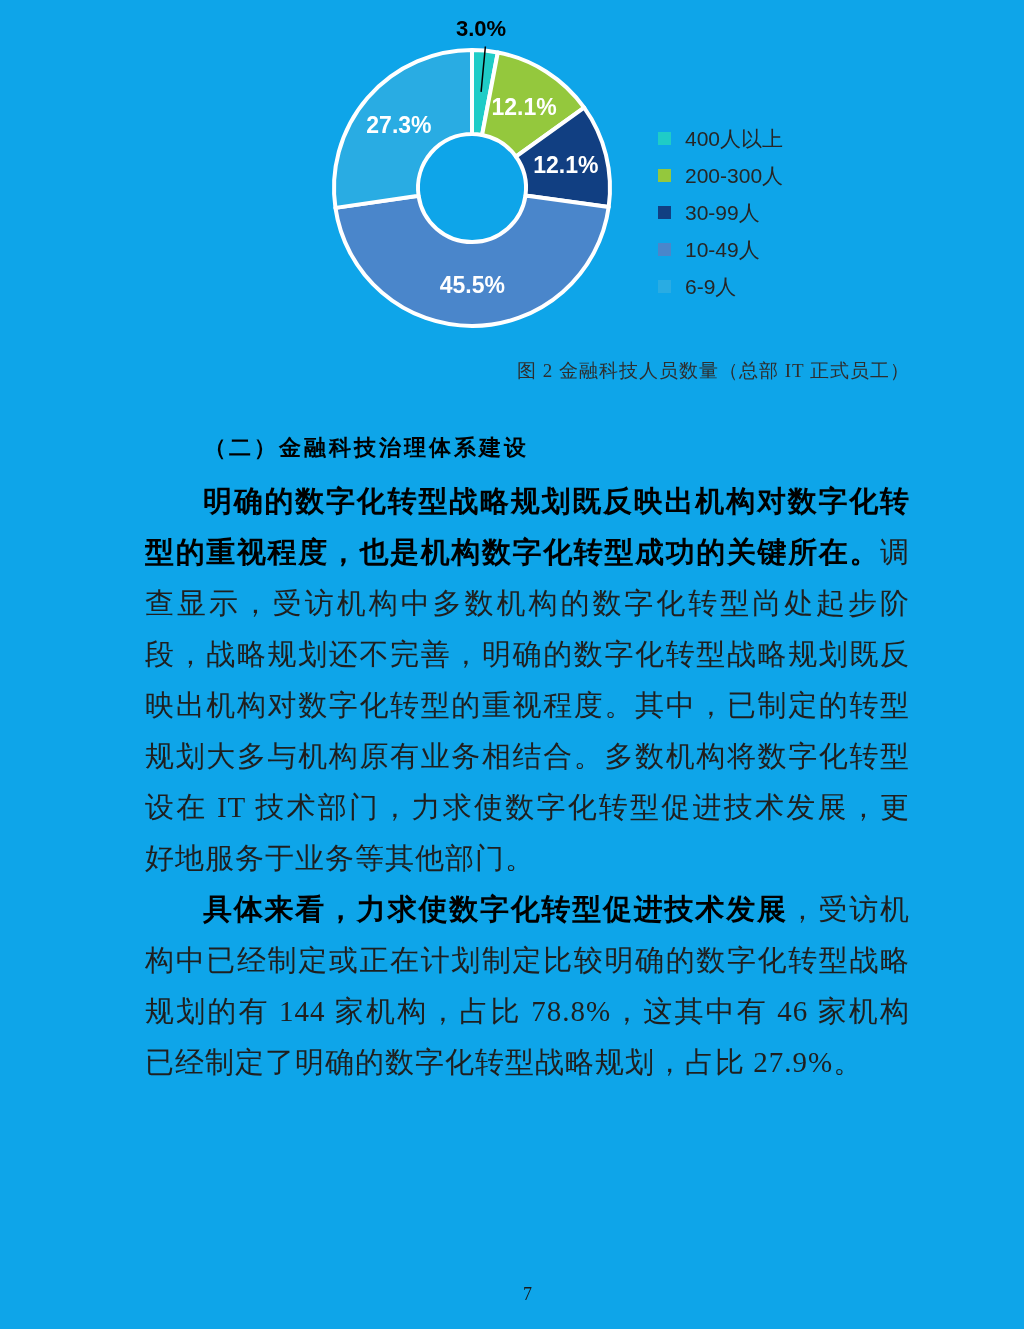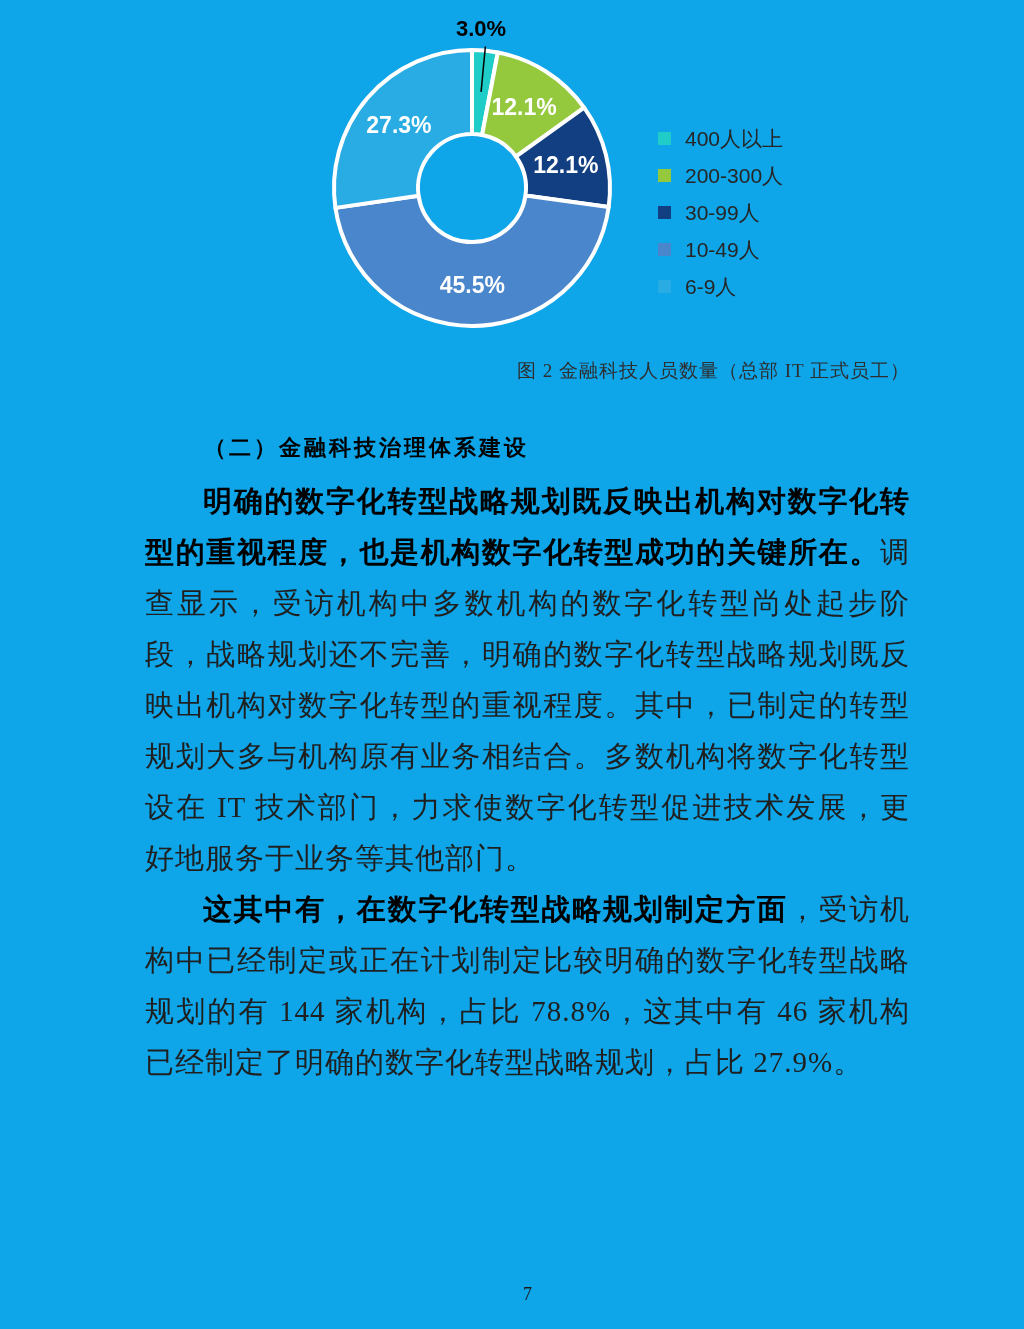--- a/index.html
+++ b/index.html
@@ -119,18 +119,18 @@
         <span class="legend-label">6-9人</span>
       </div>
     </div>
 
   <div class="figure-caption">图 2 金融科技人员数量（总部 IT 正式员工）</div>
 
   <div class="section-heading">（二）金融科技治理体系建设</div>
 
   <div class="body-text">
     <p class="body-p"><span class="seg-bold">明确的数字化转型战略规划既反映出机构对数字化转型的重视程度，也是机构数字化转型成功的关键所在。</span><span>调查显示，受访机构中多数机构的数字化转型尚处起步阶段，战略规划还不完善，明确的数字化转型战略规划既反映出机构对数字化转型的重视程度。其中，已制定的转型规划大多与机构原有业务相结合。多数机构将数字化转型设在 IT 技术部门，力求使数字化转型促进技术发展，更好地服务于业务等其他部门。</span></p>
-    <p class="body-p"><span class="seg-bold">这其中有，在数字化转型战略规划制定方面</span><span>，受访机构中已经制定或正在计划制定比较明确的数字化转型战略规划的有 144 家机构，占比 78.8%，这其中有 46 家机构已经制定了明确的数字化转型战略规划，占比 27.9%。</span></p>
+    <p class="body-p"><span class="seg-bold">具体来看，力求使数字化转型促进技术发展</span><span>，受访机构中已经制定或正在计划制定比较明确的数字化转型战略规划的有 144 家机构，占比 78.8%，这其中有 46 家机构已经制定了明确的数字化转型战略规划，占比 27.9%。</span></p>
   </div>
 
   <div class="page-number">7</div>
 
 </div>
 
 </body></html>

